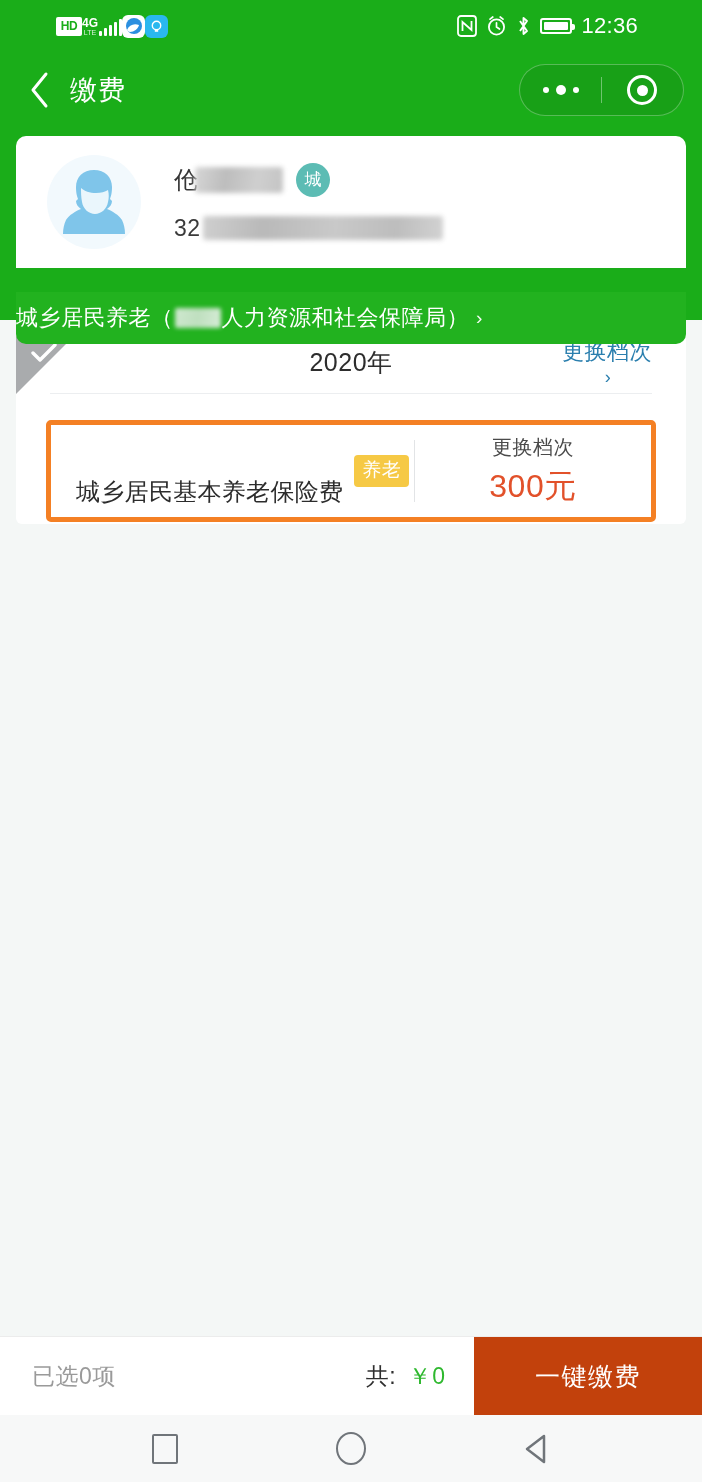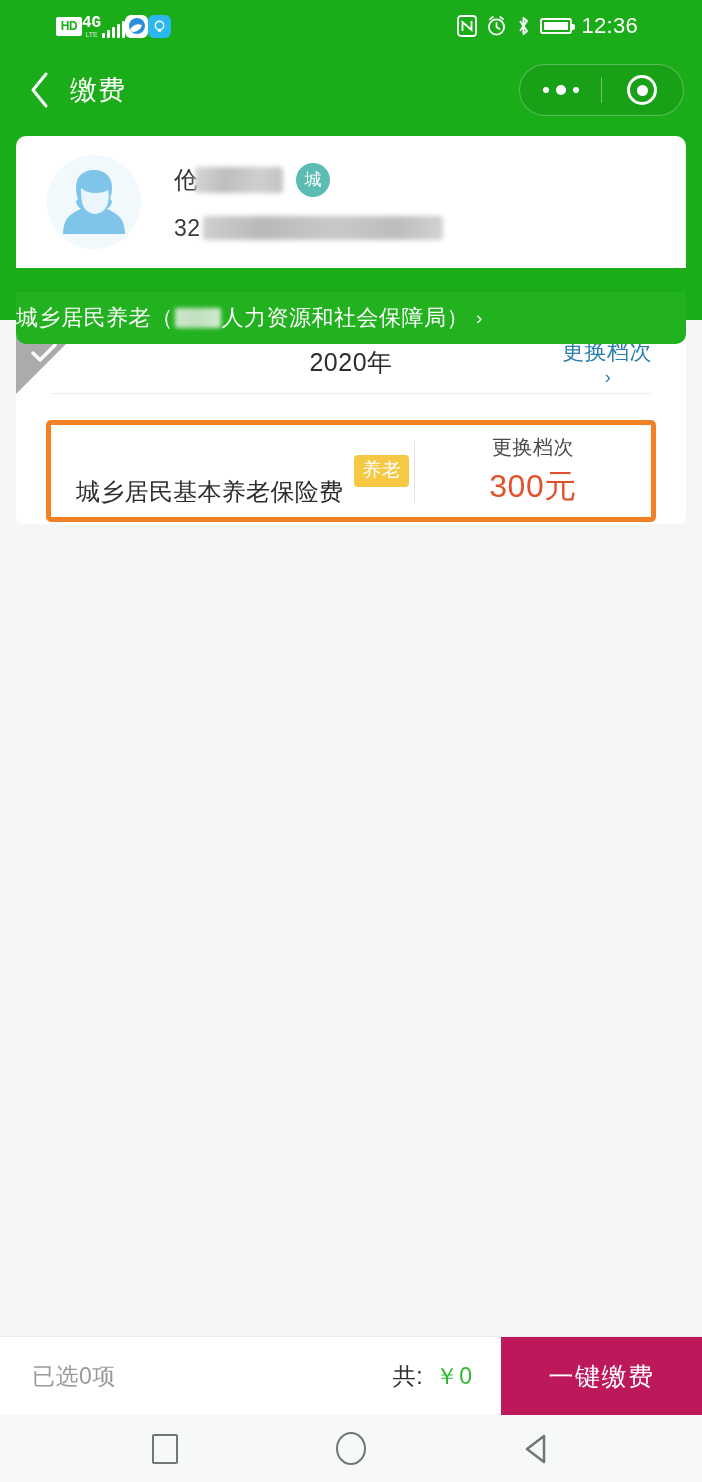--- a/index.html
+++ b/index.html
@@ -24,21 +24,21 @@
   }
   .sb-left{ display:flex; align-items:center; margin-left:56px; }
   .sb-right{ display:flex; align-items:center; gap:9px; margin-left:auto; margin-right:64px; }
   .hd-badge{
     width:26px; height:19px; background:#fff; color:#1aad19;
     font-size:12px; font-weight:bold; display:flex; align-items:center;
     justify-content:center; border-radius:2px; letter-spacing:-0.5px;
   }
   .net-wrap{ display:flex; align-items:flex-end; gap:1px; }
   .net-label{ display:flex; flex-direction:column; align-items:center; line-height:1; }
-  .net-g{ font-size:16px; font-weight:bold;font-family:Liberation Mono, monospace; }
+  .net-g{ font-size:12px; font-weight:bold; }
   .net-sub{ font-size:7px; opacity:.85; }
   .bars{ display:flex; align-items:flex-end; gap:2px; height:17px; }
   .bars i{ display:block; width:3px; background:#fff; border-radius:1px; }
   .bars i:nth-child(1){ height:5px; }
   .bars i:nth-child(2){ height:8px; }
   .bars i:nth-child(3){ height:11px; }
   .bars i:nth-child(4){ height:14px; }
   .bars i:nth-child(5){ height:17px; }
   .app-ic{ width:23px; height:23px; border-radius:6px; display:flex; align-items:center; justify-content:center; }
   .app-ic.white{ background:#fff; }
@@ -174,21 +174,21 @@
   .bottom-bar{
     position:absolute; left:0; bottom:67px; width:702px; height:79px;
     background:#fff; display:flex; align-items:center; z-index:6;
     border-top:1px solid #ececec;
   }
   .sel-count{ margin-left:32px; font-size:23px; color:#9a9a9a; letter-spacing:.5px; }
   .total-wrap{ margin-left:auto; margin-right:28px; display:flex; align-items:baseline; }
   .total-label{ font-size:23px; color:#2f2f2f; letter-spacing:.5px; }
   .total-amount{ font-size:23px; color:#2eb82e; margin-left:12px; letter-spacing:1px; }
   .pay-btn{
-    width:201px; height:79px; background:#be185d; color:#fff;
+    width:228px; height:79px; background:#c2410c; color:#fff;
     display:flex; align-items:center; justify-content:center;
     font-size:25px; letter-spacing:1.5px; cursor:pointer;
   }
 
   
   .navbar{
     position:absolute; left:0; bottom:0; width:702px; height:67px;
     background:#f7f8f8; display:flex; align-items:center;
     justify-content:center; gap:128px; z-index:6;
   }

